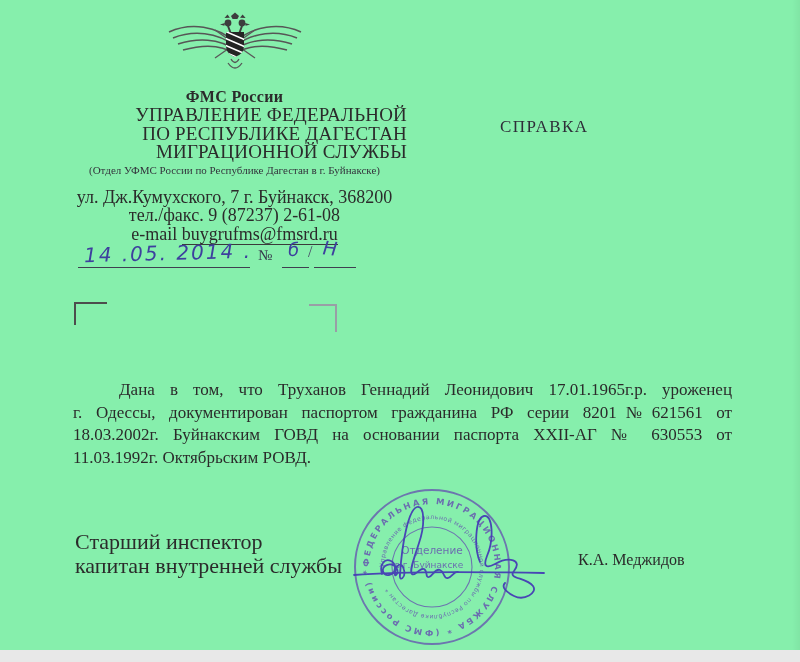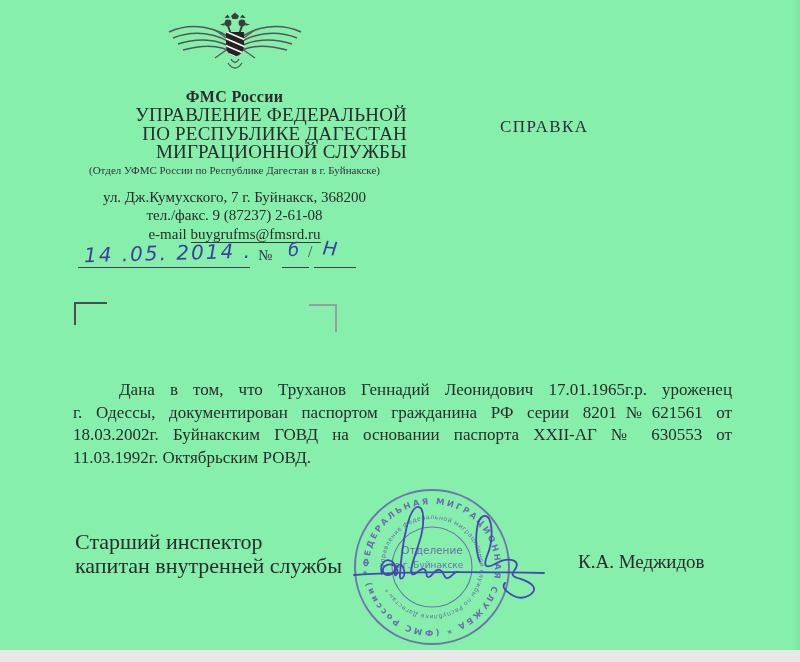--- a/index.html
+++ b/index.html
@@ -13,21 +13,21 @@
     background:linear-gradient(to right,rgba(0,0,0,0),rgba(0,0,0,0.045));
     pointer-events:none;
   }
 
   
   .letterhead{position:absolute;left:62px;top:12px;width:345px;text-align:center;}
   .emblem-wrap{height:72px;}
   .org-short{font-weight:bold;font-size:16px;margin-top:4px;letter-spacing:.3px;}
   .org-line{font-size:19px;line-height:18.5px;letter-spacing:.2px;text-align:right;}
   .org-sub{font-size:11px;line-height:13px;margin-top:2px;white-space:nowrap;color:#33343c;}
-  .addr{font-size:15px;line-height:18px;margin-top:11px;}
+  .addr{font-size:18px;line-height:18px;margin-top:11px;}
   .addr-line{line-height:18.5px;}
   .email-underline{border-bottom:1px solid #3a3a3a;padding-bottom:0px;}
 
   
   .hand{font-family:"DejaVu Sans",sans-serif;font-style:italic;color:#3d3f9e;}
   .ref-date{position:absolute;left:84px;top:241px;font-size:20px;letter-spacing:2px;transform:rotate(-1.5deg);}
   .ref-no{position:absolute;left:258px;top:247px;font-size:15px;color:#35364a;font-family:"Liberation Serif",serif;font-style:normal;}
   .ref-num{position:absolute;left:288px;top:239px;font-size:18px;transform:rotate(-4deg);}
   .ref-slash{position:absolute;left:308px;top:243px;font-size:16px;color:#4a4a68;}
   .ref-suffix{position:absolute;left:323px;top:237px;font-size:19px;transform:rotate(6deg);}
@@ -46,21 +46,21 @@
     border-top:2px solid #999ea6;border-right:2px solid #999ea6;}
 
   
   .body-text{position:absolute;left:73px;top:379px;width:659px;font-size:17px;}
   .body-line{line-height:22.5px;text-align:justify;text-align-last:justify;}
   .body-line.first{padding-left:46px;}
   .body-line.last{text-align-last:left;}
 
   
   .sig-block{position:absolute;left:75px;top:530px;font-size:22px;line-height:23.5px;}
-  .signer-name{position:absolute;left:578px;top:551px;font-size:19px;}
+  .signer-name{position:absolute;left:578px;top:551px;font-size:16px;}
 
   
   .stamp-svg{position:absolute;left:330px;top:462px;}
 </style>
 </head>
 <body>
 
 <div class="page">
 
   <div class="letterhead">

